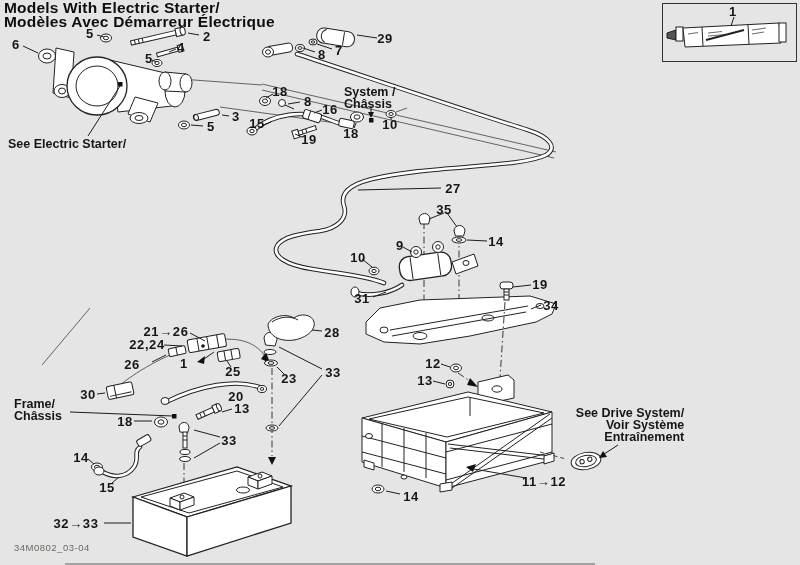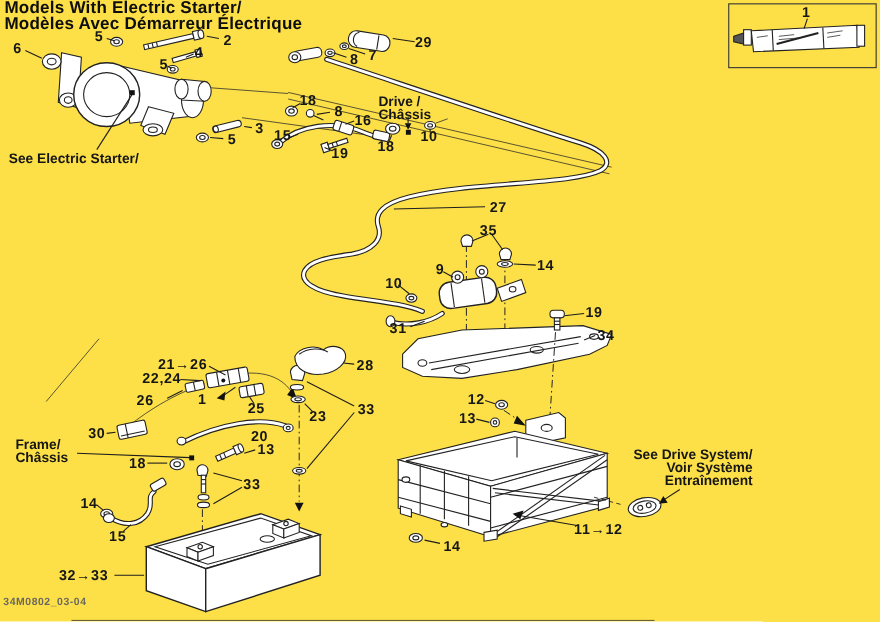--- a/index.html
+++ b/index.html
@@ -1,34 +1,34 @@
 <!DOCTYPE html>
 <html><head>
 <meta charset="utf-8">
 <style>
   html,body{margin:0;padding:0;background:#fff;}
-  #page{position:relative;width:800px;height:565px;background:#fde047;overflow:hidden;
+  #page{position:relative;width:800px;height:565px;background:#e5e5e5;overflow:hidden;
         font-family:"Liberation Sans","DejaVu Sans",sans-serif;}
   #art{position:absolute;left:0;top:0;}
   .ln{fill:none;stroke:#222;stroke-width:1;}
   .thin{fill:none;stroke:#2a2a2a;stroke-width:.7;}
   .wf{fill:#fff;stroke:#222;stroke-width:1;}
   .wf2{fill:#fff;stroke:#222;stroke-width:1.3;}
   .cablo{fill:none;stroke:#222;stroke-width:4.6;stroke-linecap:round;}
   .cabli{fill:none;stroke:#fff;stroke-width:2.6;stroke-linecap:round;}
   .dd{fill:none;stroke:#222;stroke-width:.9;stroke-dasharray:7 3 1.5 3;}
   .ldr{stroke:#1d1d1d;stroke-width:1;}
   .ah{fill:#111;stroke:none;}
   #title{position:absolute;left:4px;top:1px;font-weight:bold;font-size:15.5px;line-height:14px;
          letter-spacing:.2px;color:#0e0e0e;white-space:nowrap;}
   .callout{position:absolute;transform:translate(-50%,-50%);font-weight:bold;font-size:13px;
            color:#161616;letter-spacing:.6px;white-space:nowrap;}
   .note{position:absolute;font-weight:bold;font-size:12.5px;line-height:12px;color:#161616;white-space:nowrap;}
   .note.center{transform:translateX(-50%);text-align:right;}
-  #doc-code{position:absolute;left:3px;top:542px;font-weight:bold;font-size:9.5px;
+  #doc-code{position:absolute;left:14px;top:542px;font-weight:normal;font-size:9.5px;
             letter-spacing:.5px;color:#6b685f;}
   #legend-box{position:absolute;left:662px;top:3px;width:133px;height:57px;border:1.6px solid #333;}
 </style>
 </head>
 <body>
 
 <div id="page">
 
   <svg id="art" width="800" height="565" viewBox="0 0 800 565">
 
@@ -405,21 +405,21 @@
     <div>Modèles Avec Démarreur Électrique</div>
   </div>
 
   <div class="callout" style="left:733px;top:11px;">1</div>
 
   <div id="notes-layer">
       <div class="note" style="left: 8px; top: 138px;">
         <div>See Electric Starter/</div>
       </div>
       <div class="note" style="left: 344px; top: 86px;">
-        <div>Drive /</div>
+        <div>System /</div>
         <div>Châssis</div>
       </div>
       <div class="note" style="left: 14px; top: 398px;">
         <div>Frame/</div>
         <div>Châssis</div>
       </div>
       <div class="note center" style="left: 630px; top: 407px;">
         <div>See Drive System/</div>
         <div>Voir Système</div>
         <div>Entraînement</div>

